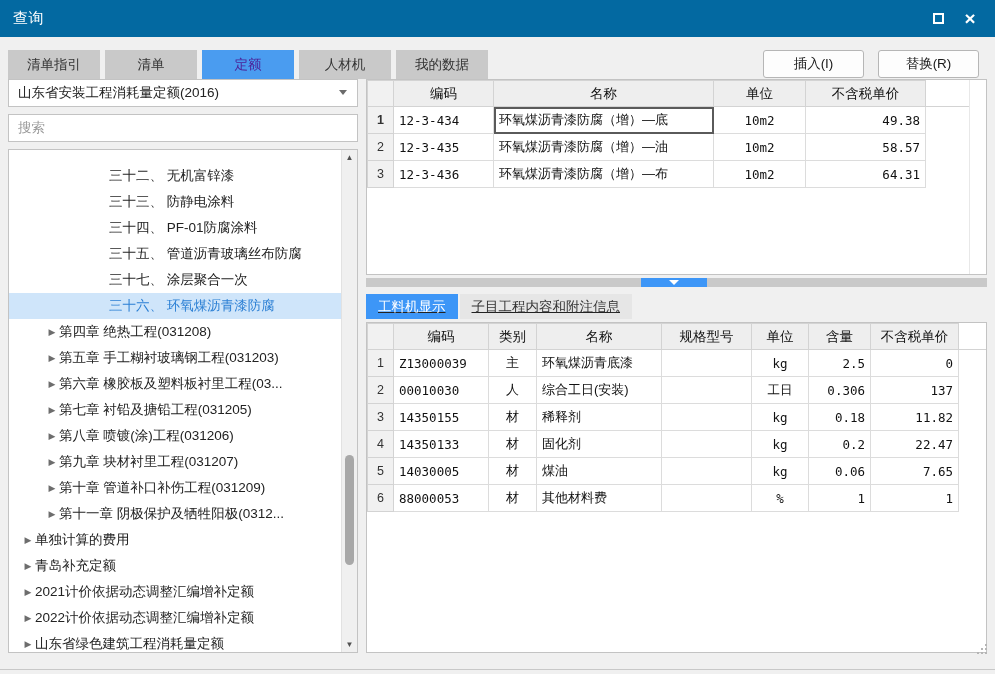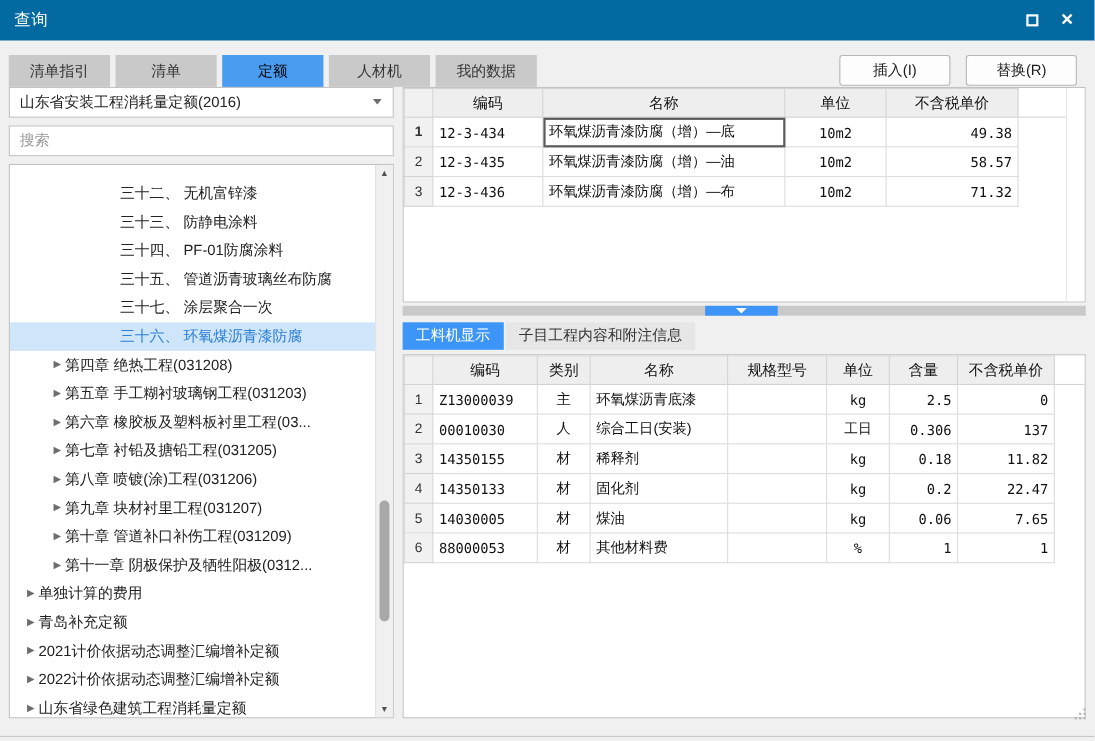--- a/index.html
+++ b/index.html
@@ -17,21 +17,21 @@
   .title-text{color:#fff;font-size:15px;margin-left:13px;letter-spacing:.5px;}
   .title-btns{margin-left:auto;display:flex;align-items:center;gap:14px;margin-right:16px;}
   .tb-btn{width:18px;height:18px;display:flex;align-items:center;justify-content:center;cursor:pointer;}
   .sq{width:11px;height:11px;border:2px solid #fff;box-sizing:border-box;}
   .xglyph{color:#fff;font-size:19px;line-height:19px;font-weight:600;}
 
   
   .tabstrip{height:36px;flex:0 0 auto;display:flex;align-items:flex-end;padding-left:8px;padding-top:6px;background:#f0f0f0;position:relative;}
   .tab{height:29px;min-width:92px;padding:0 14px;display:flex;align-items:center;justify-content:center;
        background:#c9c9c9;color:#333;font-size:13.5px;margin-right:5px;cursor:pointer;box-sizing:border-box;}
-  .tab.active{background:#4a9cf0;color:#000000;}
+  .tab.active{background:#4a9cf0;color:#4c1d95;}
   .topbtns{margin-left:auto;display:flex;gap:14px;margin-right:16px;padding-bottom:1px;}
   .pbtn{width:101px;height:28px;background:#fdfdfd;border:1px solid #b6b6b6;border-radius:3px;
         display:flex;align-items:center;justify-content:center;font-size:13.5px;color:#1a1a1a;cursor:pointer;box-sizing:border-box;}
 
   
   .content{flex:1 1 auto;display:flex;padding:0 8px 8px 8px;box-sizing:border-box;min-height:0;}
   .left{width:350px;flex:0 0 auto;display:flex;flex-direction:column;min-height:0;}
   .right{flex:1 1 auto;display:flex;flex-direction:column;margin-left:8px;min-height:0;}
 
   
@@ -77,21 +77,21 @@
   .gt-wrap{display:flex;height:100%;}
   .gt-main{flex:1 1 auto;overflow:hidden;}
   .gt-pad{flex:0 0 16px;background:#fff;border-left:1px solid #e8e8e8;}
 
   
   .splitter{height:9px;flex:0 0 auto;background:#c9c9c9;position:relative;margin-top:3px;cursor:row-resize;}
   .sp-handle{position:absolute;left:275px;top:0;width:66px;height:9px;background:#3d96f7;display:flex;align-items:center;justify-content:center;}
   .sp-tri{width:0;height:0;border-left:5px solid transparent;border-right:5px solid transparent;border-top:5px solid #fff;}
 
   
-  .btabs{height:28px;flex:0 0 auto;display:flex;align-items:center;margin-top:4px;}
+  .btabs{height:28px;flex:0 0 auto;display:flex;align-items:flex-end;margin-top:4px;text-decoration:underline;}
   .btab{height:25px;padding:0 12px;display:flex;align-items:center;justify-content:center;font-size:13.5px;
         background:#e6e6e6;color:#333;margin-right:2px;cursor:pointer;box-sizing:border-box;}
   .btab.active{background:#3d96f7;color:#fff;}
   .btab-fill{flex:1 1 auto;height:1px;}
   .grid-bot{flex:1 1 auto;min-height:0;margin-top:3px;}
 
   
   .bgwin{position:absolute;left:0;top:661px;width:995px;height:13px;background:#f0f0f0;overflow:hidden;}
   .bgwin .line{position:absolute;left:0;top:8px;width:995px;height:1px;background:#c8c8c8;}
   .grip i{position:absolute;width:2px;height:2px;background:#b0b0b0;}
@@ -264,21 +264,21 @@
                     <td class="">环氧煤沥青漆防腐（增）—油</td>
                     <td class="ctr mono">10m2</td>
                     <td class="num">58.57</td>
                     <td style="border: 0px;"></td>
                   </tr>
                   <tr>
                     <td class="rowh">3</td>
                     <td class="mono">12-3-436</td>
                     <td class="">环氧煤沥青漆防腐（增）—布</td>
                     <td class="ctr mono">10m2</td>
-                    <td class="num">71.32</td>
+                    <td class="num">64.31</td>
                     <td style="border: 0px;"></td>
                   </tr>
                   <tr>
                     <td style="border:0;height:27px"></td>
                     <td style="border:0"></td>
                     <td style="border:0"></td>
                     <td style="border:0"></td>
                     <td style="border:0"></td>
                     <td style="border:0"></td>
                   </tr>

